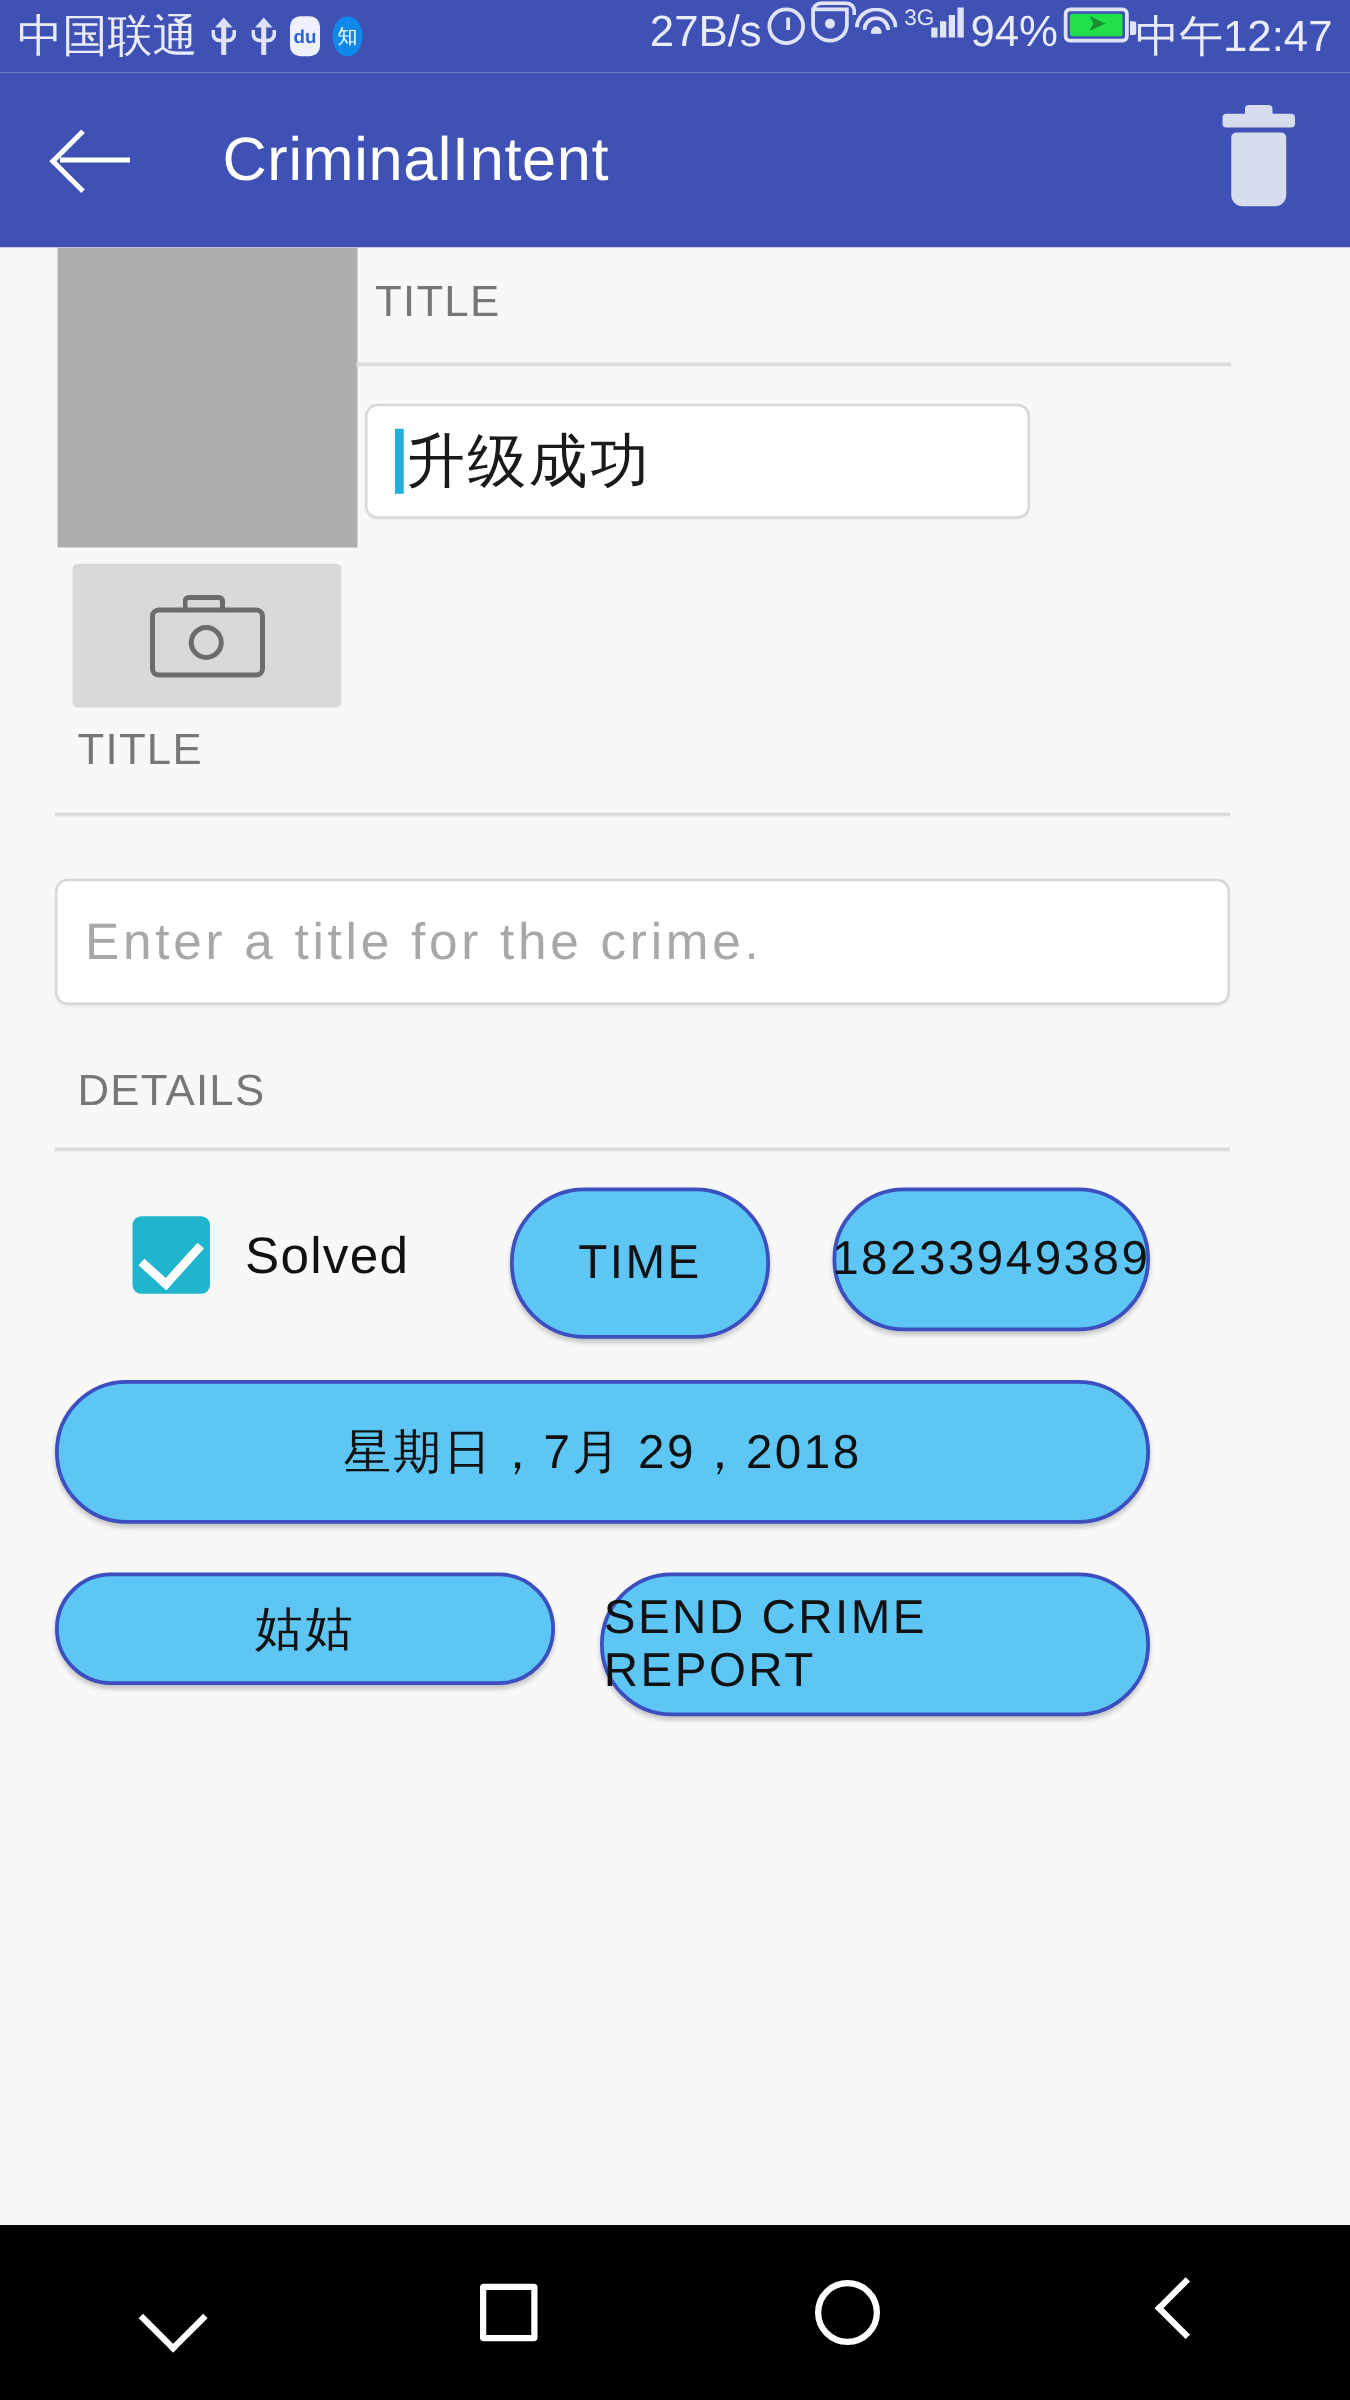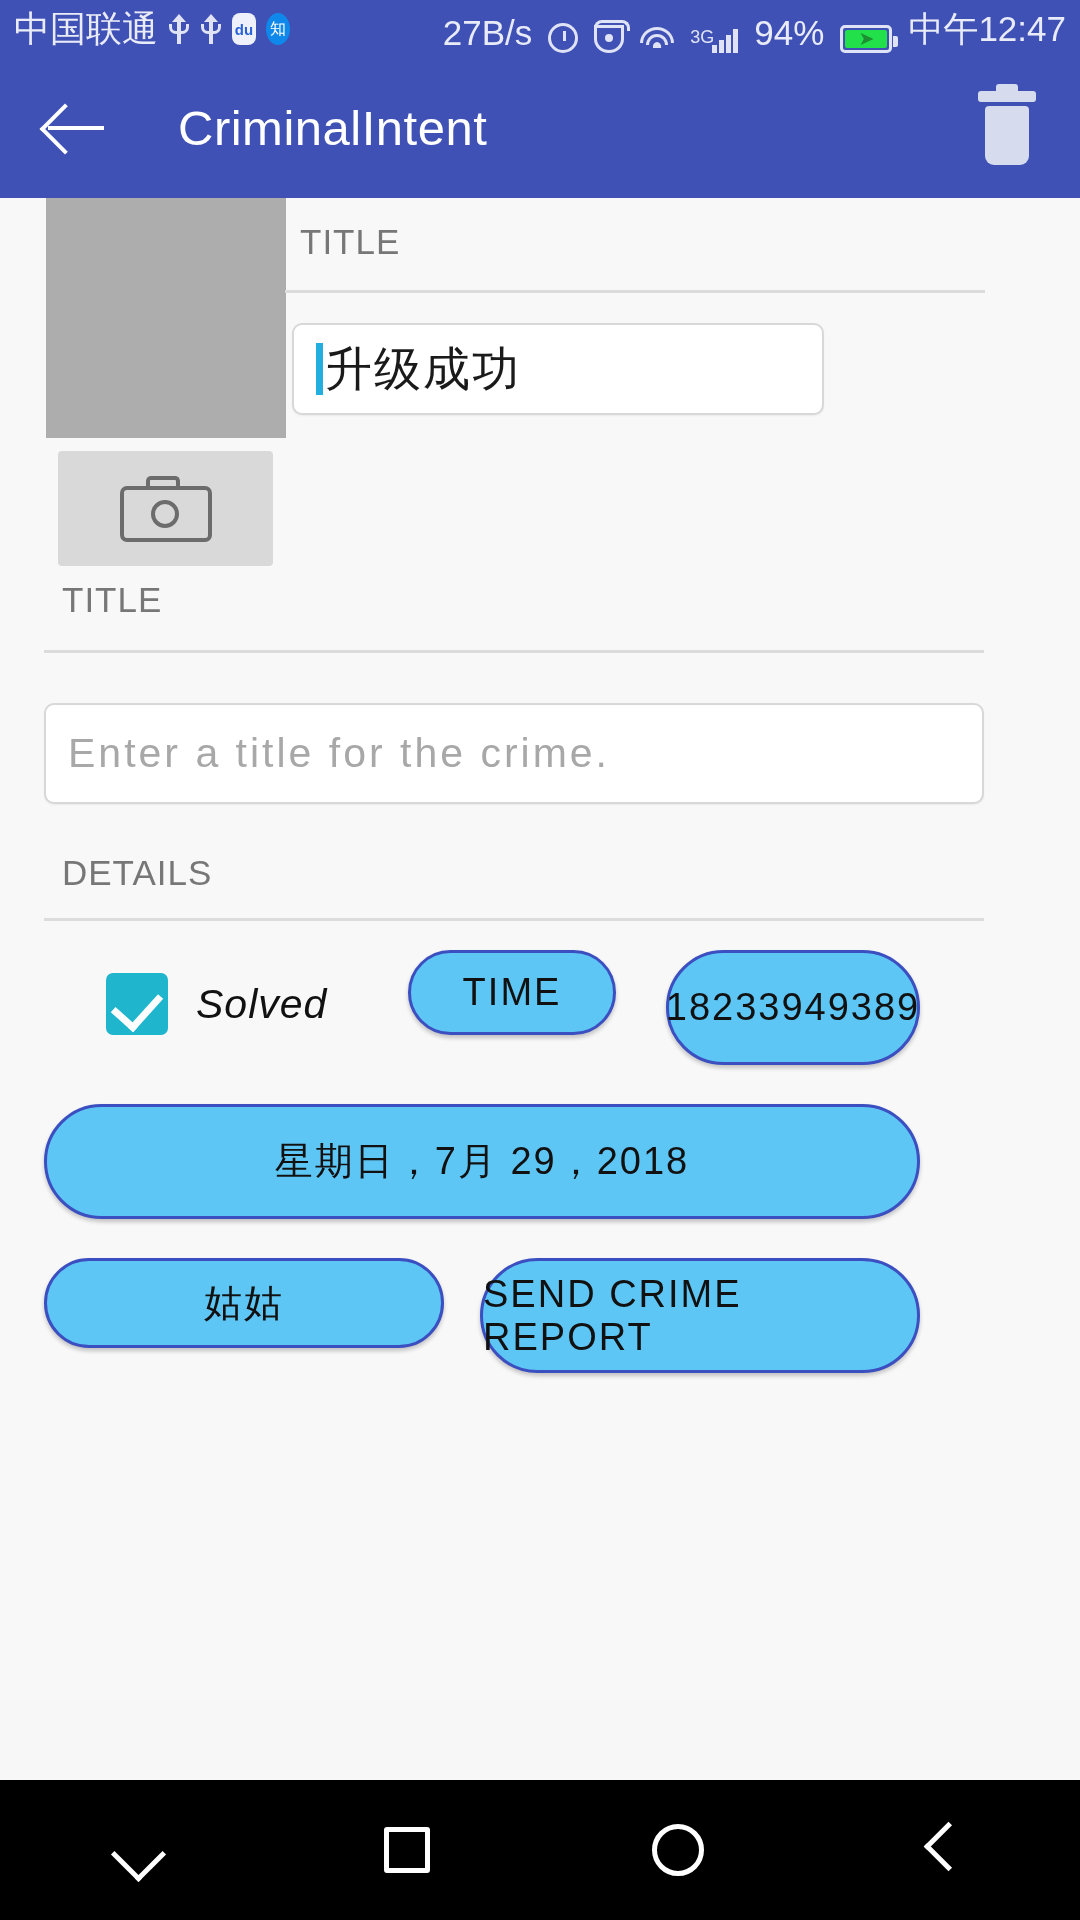--- a/index.html
+++ b/index.html
@@ -32,21 +32,21 @@
   }
   .usb-arm{ position:absolute; top:12px; left:1px; width:20px; height:10px;
             border:3px solid #dfe3f5; border-top:none; border-radius:0 0 7px 7px; }
   .badge-round{
     width:24px;height:32px;border-radius:8px;display:flex;align-items:center;justify-content:center;
     font-size:15px; color:#fff;
   }
   .badge-baidu{ background:#eef1fb; color:#2a62d8; font-weight:bold; border-radius:8px; }
   .badge-zhihu{ background:#0f88eb; color:#fff; border-radius:50%; font-size:16px; }
 
-  .sb-right{ margin-left:auto; display:flex; align-items:flex-end; gap:16px; }
+  .sb-right{ margin-left:auto; display:flex; align-items:flex-start; gap:5px; }
   .sb-txt{ font-size:35px; color:#e9ecf8; }
   .ico-alarm{
     width:30px;height:30px;border:3px solid #dfe3f5;border-radius:50%;position:relative;
   }
   .ico-alarm::after{ content:""; position:absolute; left:12px; top:5px; width:3px; height:10px; background:#dfe3f5; }
   .ico-eye{
     width:30px;height:28px;border:3px solid #dfe3f5;border-radius:0 0 50% 50%;position:relative;
   }
   .ico-eye::before{ content:""; position:absolute; left:8px; top:6px; width:8px;height:8px;border-radius:50%;background:#dfe3f5; }
   .ico-eye::after{ content:""; position:absolute;left:-3px;top:-8px;width:30px;height:8px;
@@ -136,21 +136,21 @@
   .btn-label{ font-size:38px; letter-spacing:2px; }
 
   .checkbox-wrap{ position:absolute; display:flex; align-items:center; cursor:pointer; }
   .checkbox{
     width:62px;height:62px;background:#1fb5cd;border-radius:7px;position:relative;
   }
   .checkbox::after{
     content:""; position:absolute; left:16px; top:10px; width:23px;height:38px;
     border-right:7px solid #fff; border-bottom:7px solid #fff; transform:rotate(42deg);
   }
-  .checkbox-label{ font-size:41px; color:#111; margin-left:28px; letter-spacing:1px;font-style:italic;}
+  .checkbox-label{ font-size:41px; color:#111; margin-left:28px; letter-spacing:1px;}
 
   
   .navbar{
     position:absolute; bottom:0; left:0; width:1080px; height:140px; background:#000;
     display:flex; align-items:center; justify-content:space-around;
   }
   .nav-chevron{ width:52px;height:30px;position:relative; cursor:pointer;}
   .nav-chevron::after{
     content:"";position:absolute;left:8px;top:0;width:34px;height:34px;
     border-right:5px solid #fff;border-bottom:5px solid #fff;transform:rotate(45deg);
@@ -245,21 +245,21 @@
   </div>
 
   <span class="field-label" style="left:62px; top:655px;">DETAILS</span>
   <div class="divider" style="left:44px; top:720px; width:940px;"></div>
 
   <div class="checkbox-wrap" style="left:106px; top:775px;">
     <span class="checkbox"></span>
     <span class="checkbox-label">Solved</span>
   </div>
 
-  <div class="btn" style="left:408px; top:752px; width:208px; height:85px;">
+  <div class="btn" style="left:408px; top:752px; width:208px; height:121px;">
     <span class="btn-label">TIME</span>
   </div>
 
   <div class="btn" style="left:666px; top:752px; width:254px; height:115px;">
     <span class="btn-label">18233949389</span>
   </div>
 
   <div class="btn" style="left:44px; top:906px; width:876px; height:115px;">
     <span class="btn-label">星期日，7月 29，2018</span>
   </div>

